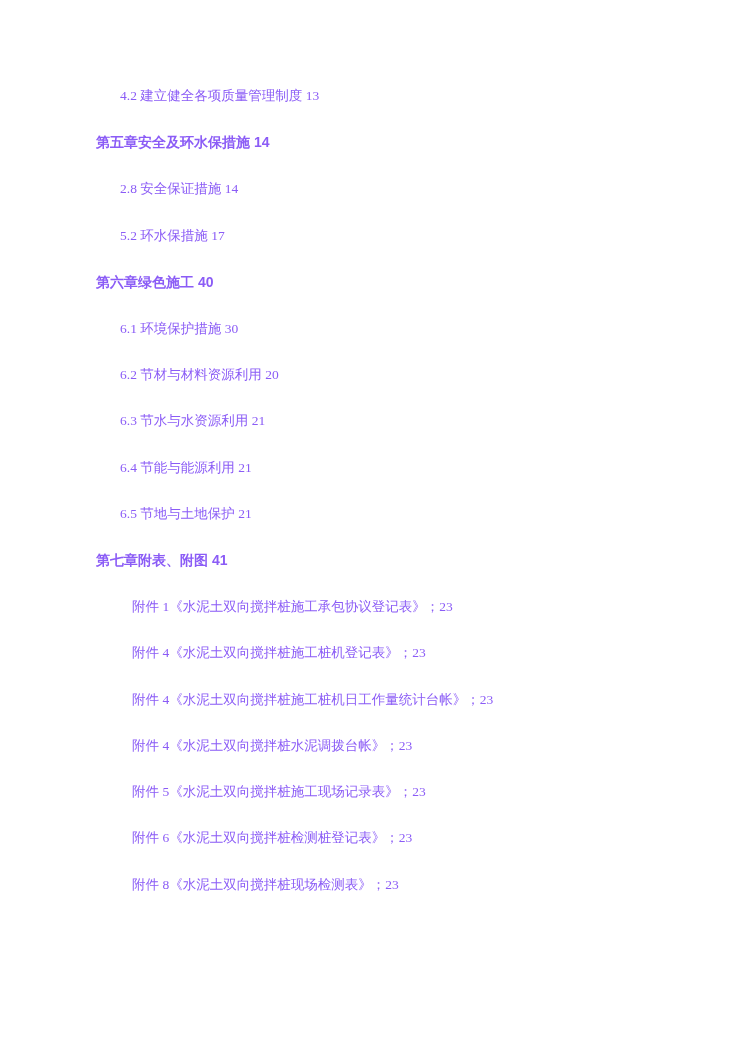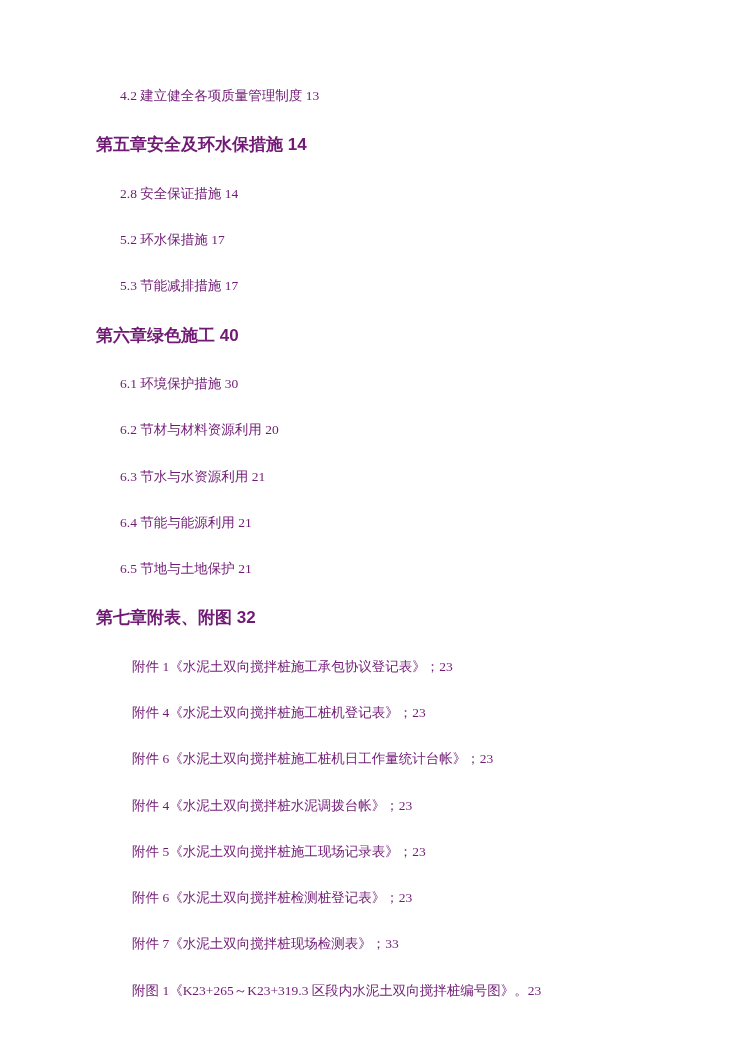--- a/index.html
+++ b/index.html
@@ -9,70 +9,68 @@
   }
   .page {
     width: 744px;
     height: 1052px;
     background: #ffffff;
     margin: 0 auto;
     position: relative;
     box-sizing: border-box;
     padding: 86px 72px 60px 96px;
     font-family: "Liberation Serif", "DejaVu Serif", serif;
-    color: #701a75;
+    color: #8b5cf6;
     overflow: hidden;
   }
   .toc {
     display: block;
   }
   .toc-entry {
     font-size: 13.5px;
     line-height: 1.5;
     margin: 0 0 26px 0;
     white-space: nowrap;
   }
   .toc-entry.level-2 {
     padding-left: 24px;
     font-family: "Liberation Serif", "DejaVu Serif", serif;
     font-weight: normal;
   }
   .toc-entry.level-1 {
     padding-left: 0px;
     font-weight: bold;
-    font-size: 17px;
+    font-size: 14px;
     font-family: "Liberation Sans", "DejaVu Sans", sans-serif;
   }
   .toc-entry.level-3 {
     padding-left: 36px;
     font-weight: normal;
   }
   .toc-entry.first {
     margin-top: 0;
   }
 </style>
 </head>
 <body>
 
 <div class="page">
   <div class="toc">
     <div class="toc-entry level-2 first">4.2 建立健全各项质量管理制度 13</div>
     <div class="toc-entry level-1">第五章安全及环水保措施 14</div>
     <div class="toc-entry level-2">2.8 安全保证措施 14</div>
     <div class="toc-entry level-2">5.2 环水保措施 17</div>
-    <div class="toc-entry level-2">5.3 节能减排措施 17</div>
     <div class="toc-entry level-1">第六章绿色施工 40</div>
     <div class="toc-entry level-2">6.1 环境保护措施 30</div>
     <div class="toc-entry level-2">6.2 节材与材料资源利用 20</div>
     <div class="toc-entry level-2">6.3 节水与水资源利用 21</div>
     <div class="toc-entry level-2">6.4 节能与能源利用 21</div>
     <div class="toc-entry level-2">6.5 节地与土地保护 21</div>
-    <div class="toc-entry level-1">第七章附表、附图 32</div>
+    <div class="toc-entry level-1">第七章附表、附图 41</div>
     <div class="toc-entry level-3">附件 1《水泥土双向搅拌桩施工承包协议登记表》；23</div>
     <div class="toc-entry level-3">附件 4《水泥土双向搅拌桩施工桩机登记表》；23</div>
-    <div class="toc-entry level-3">附件 6《水泥土双向搅拌桩施工桩机日工作量统计台帐》；23</div>
+    <div class="toc-entry level-3">附件 4《水泥土双向搅拌桩施工桩机日工作量统计台帐》；23</div>
     <div class="toc-entry level-3">附件 4《水泥土双向搅拌桩水泥调拨台帐》；23</div>
     <div class="toc-entry level-3">附件 5《水泥土双向搅拌桩施工现场记录表》；23</div>
     <div class="toc-entry level-3">附件 6《水泥土双向搅拌桩检测桩登记表》；23</div>
-    <div class="toc-entry level-3">附件 7《水泥土双向搅拌桩现场检测表》；33</div>
-    <div class="toc-entry level-3">附图 1《K23+265～K23+319.3 区段内水泥土双向搅拌桩编号图》。23</div>
+    <div class="toc-entry level-3">附件 8《水泥土双向搅拌桩现场检测表》；23</div>
   </div>
 </div>
 
 </body></html>

